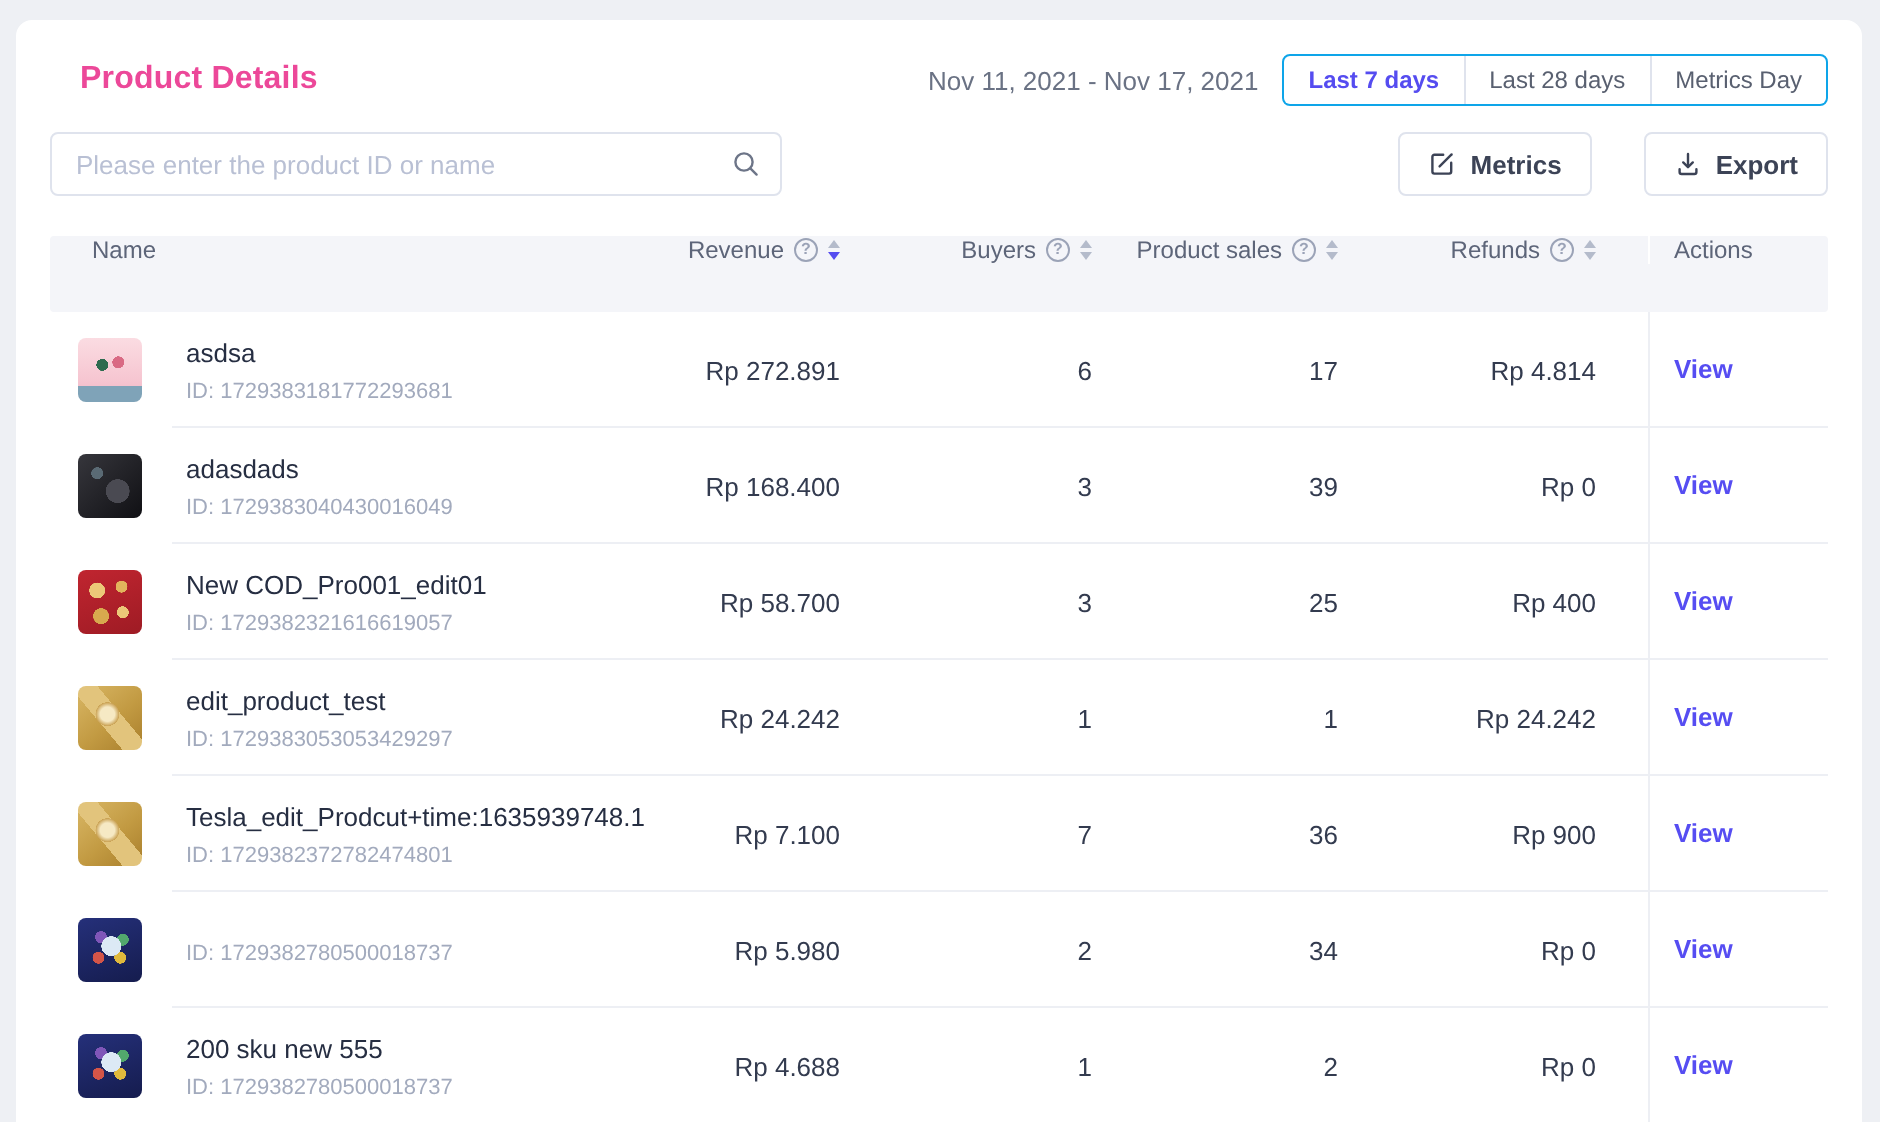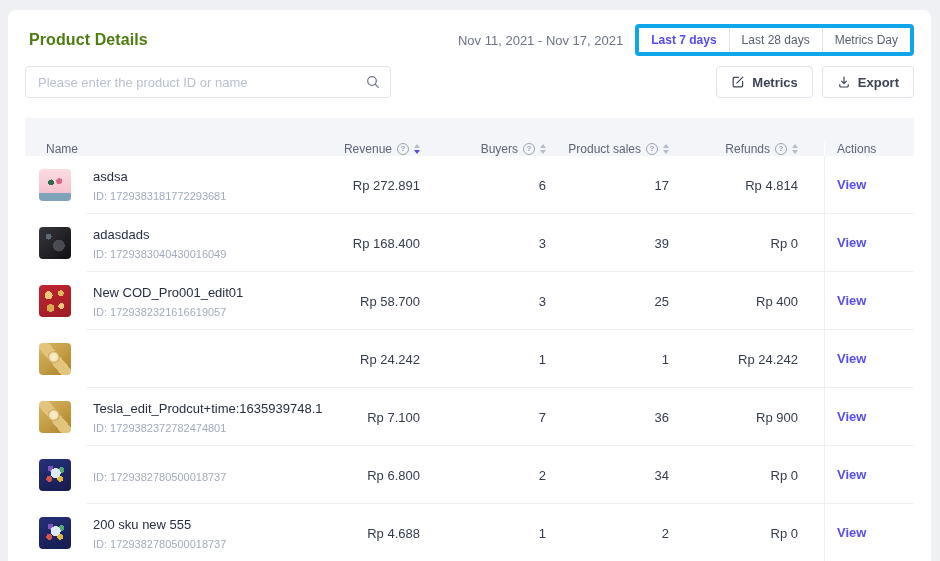--- a/index.html
+++ b/index.html
@@ -8,42 +8,42 @@
     background:#eef0f4;
     font-family:"Liberation Sans",sans-serif;
     -webkit-font-smoothing:antialiased;
   }
   .card{
     position:absolute;left:8px;top:10px;width:923px;height:572px;
     background:#ffffff;border-radius:8px 8px 0 0;
   }
   
   .page-head{display:flex;justify-content:space-between;align-items:center;margin:18px 17px 0;height:24px}
-  .page-title{font-size:16px;margin:4px;color:#4d7c0f;font-weight:bold;letter-spacing:.1px}
+  .page-title{font-size:16px;margin:15px;color:#ec4899;font-weight:bold;letter-spacing:.1px}
   .head-right{display:flex;align-items:center;gap:12px}
   .date-range{font-size:13px;color:#6a7284}
-  .seg{display:flex;border:4px solid #0ea5e9;border-radius:4px;overflow:hidden;height:24px;background:#0ea5e9}
+  .seg{display:flex;border:1px solid #0ea5e9;border-radius:4px;overflow:hidden;height:24px;background:#0ea5e9}
   .seg-btn{background:#fff;border:none;border-left:1px solid #dfe3ed;padding:0 12px;font-size:12px;
     color:#596070;font-family:inherit;cursor:pointer;height:100%;line-height:24px}
   .seg-btn:first-child{border-left:none}
   .seg-btn.active{color:#554cf0;font-weight:bold}
   
   .toolbar{display:flex;justify-content:space-between;margin:14px 17px 0;height:32px}
   .search-box{position:relative;width:366px}
   .search-box input{width:100%;height:32px;box-sizing:border-box;border:1px solid #dfe3ed;border-radius:4px;
     padding:0 34px 0 12px;font-size:13px;color:#2b3349;font-family:inherit;outline:none;background:#fff}
   .search-box input::placeholder{color:#b9c0d4}
   .search-icon{position:absolute;right:11px;top:9px;cursor:pointer}
-  .toolbar-right{display:flex;gap:9px}
+  .toolbar-right{display:flex;gap:26px}
   .btn{display:flex;align-items:center;gap:7px;height:32px;padding:0 14px;background:#fff;
     border:1px solid #dfe3ed;border-radius:4px;font-size:13px;font-weight:bold;color:#3c4356;
     font-family:inherit;cursor:pointer}
   
   .table{margin:20px 17px 0}
-  .thead{display:flex;height:38px;background:#f4f5f9;align-items:flex-end;border-radius:2px}
+  .thead{display:flex;height:38px;background:#f4f5f9;align-items:flex-start;border-radius:2px}
   .th{display:flex;align-items:center;font-size:12px;color:#5d6579;box-sizing:border-box}
   .th.right,.td.right{justify-content:flex-end;text-align:right}
   .col-name{flex:1;min-width:0}
   .th.col-name{padding-left:21px}
   .col-revenue{width:95px}
   .col-buyers{width:126px}
   .col-product_sales{width:123px}
   .col-refunds{width:155px;padding-right:26px}
   .col-actions{width:90px;padding-left:12px;box-sizing:border-box}
   .thead .col-actions{border-left:1px solid #ffffff}
@@ -222,20 +222,24 @@
           <div class="td right col-buyers">3</div>
           <div class="td right col-product_sales">25</div>
           <div class="td right col-refunds">Rp 400</div>
           <div class="td col-actions">
             <a class="view-link">View</a>
           </div>
         </div>
         <div class="tr">
           <div class="td col-name">
             <div class="thumb gold-watch-product"></div>
+            <div class="name-text">
+              <div class="p-name">edit_product_test</div>
+              <div class="p-id">ID: 1729383053053429297</div>
+            </div>
           </div>
           <div class="td right col-revenue">Rp 24.242</div>
           <div class="td right col-buyers">1</div>
           <div class="td right col-product_sales">1</div>
           <div class="td right col-refunds">Rp 24.242</div>
           <div class="td col-actions">
             <a class="view-link">View</a>
           </div>
         </div>
         <div class="tr">
@@ -254,21 +258,21 @@
             <a class="view-link">View</a>
           </div>
         </div>
         <div class="tr">
           <div class="td col-name">
             <div class="thumb blue-pattern-product"></div>
             <div class="name-text">
               <div class="p-id">ID: 1729382780500018737</div>
             </div>
           </div>
-          <div class="td right col-revenue">Rp 6.800</div>
+          <div class="td right col-revenue">Rp 5.980</div>
           <div class="td right col-buyers">2</div>
           <div class="td right col-product_sales">34</div>
           <div class="td right col-refunds">Rp 0</div>
           <div class="td col-actions">
             <a class="view-link">View</a>
           </div>
         </div>
         <div class="tr">
           <div class="td col-name">
             <div class="thumb blue-pattern-product"></div>

